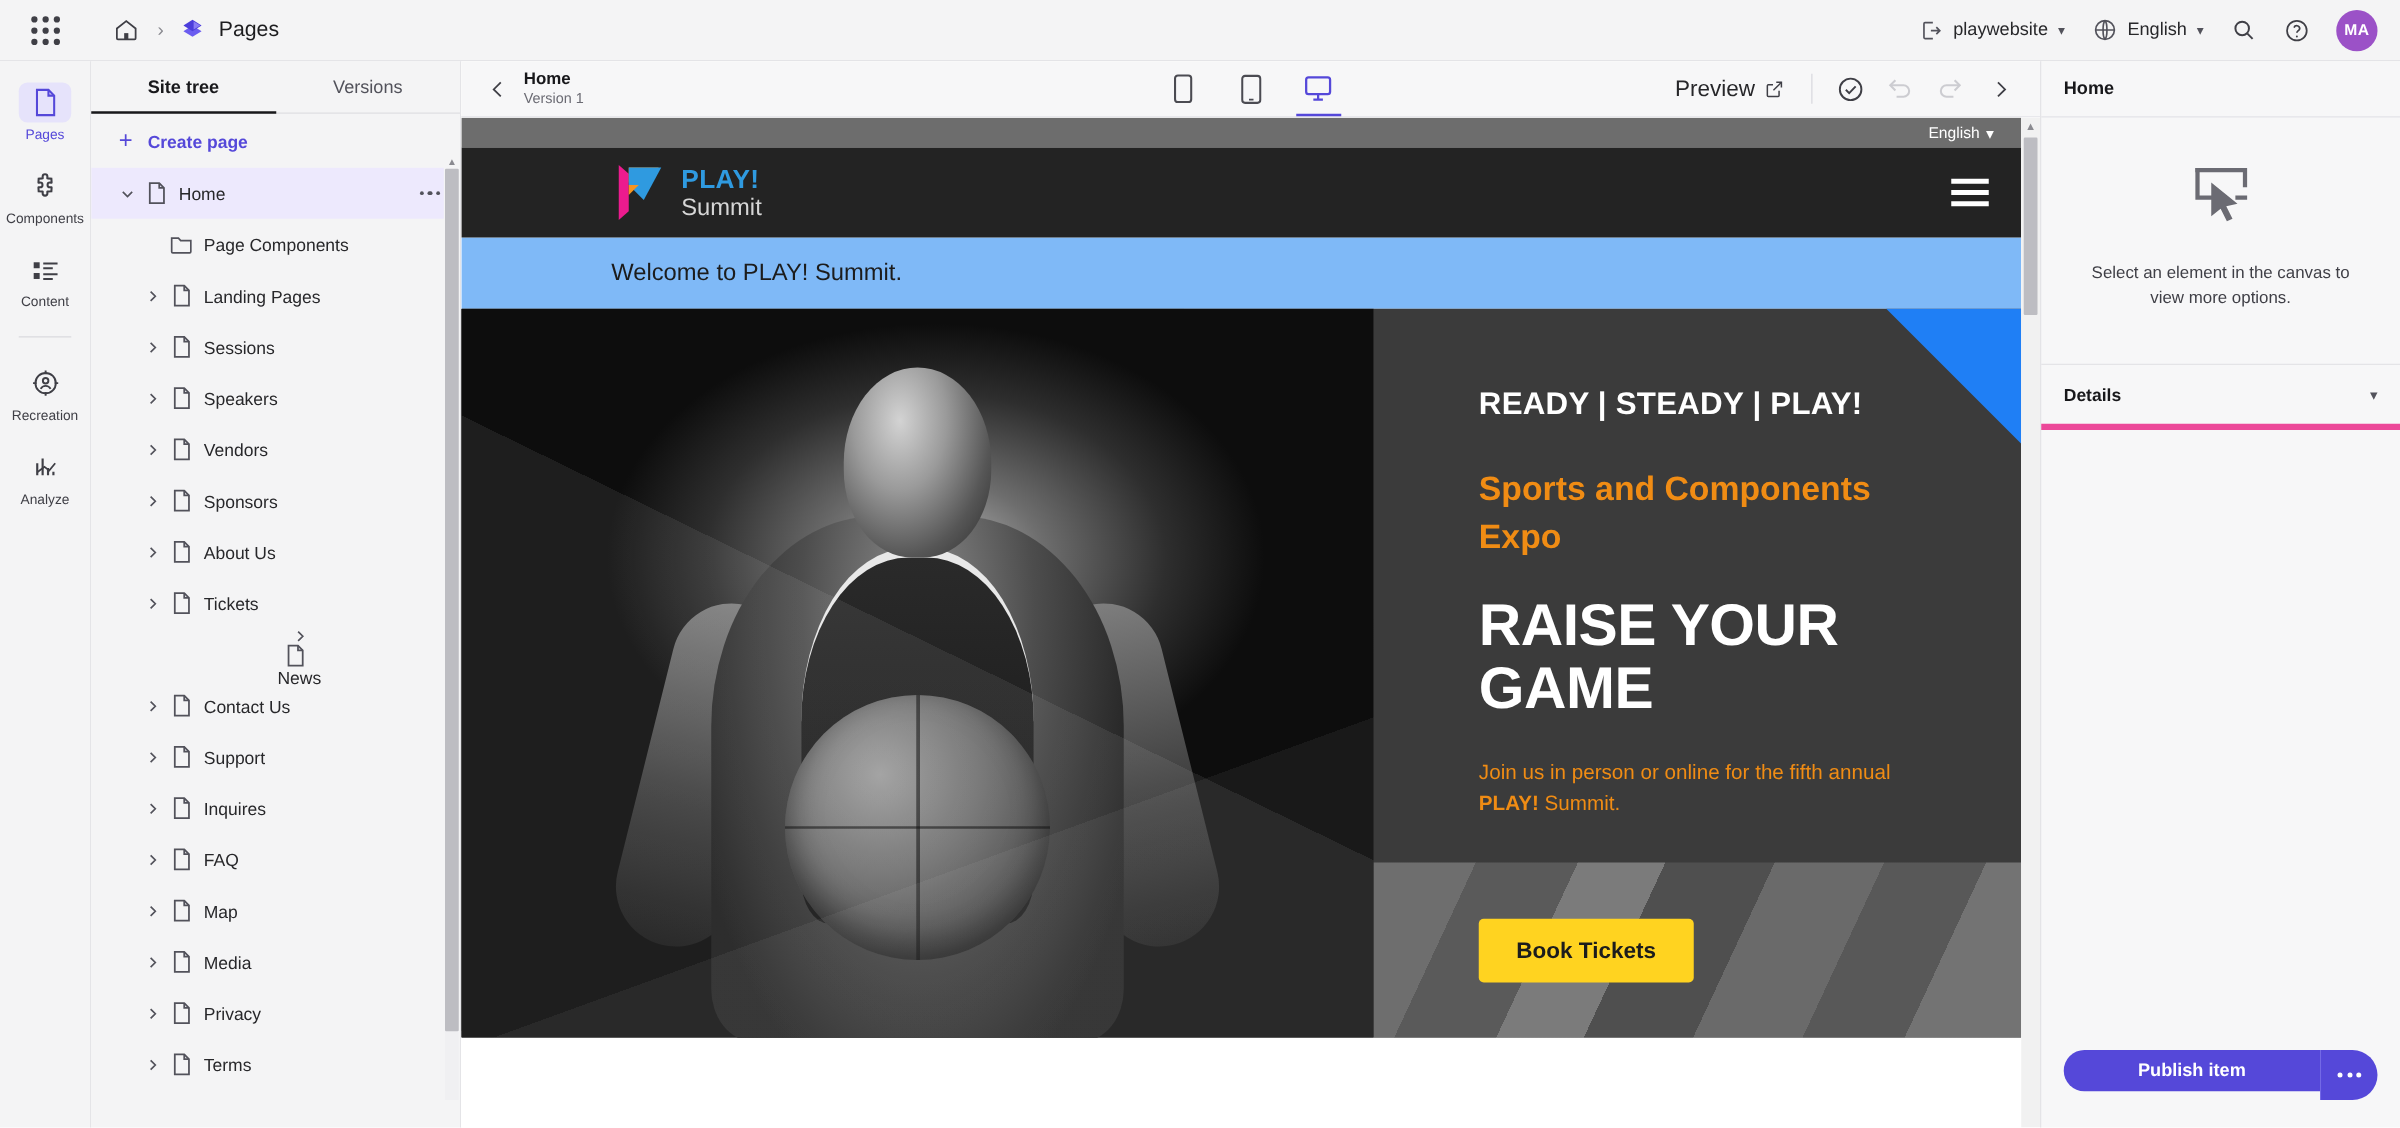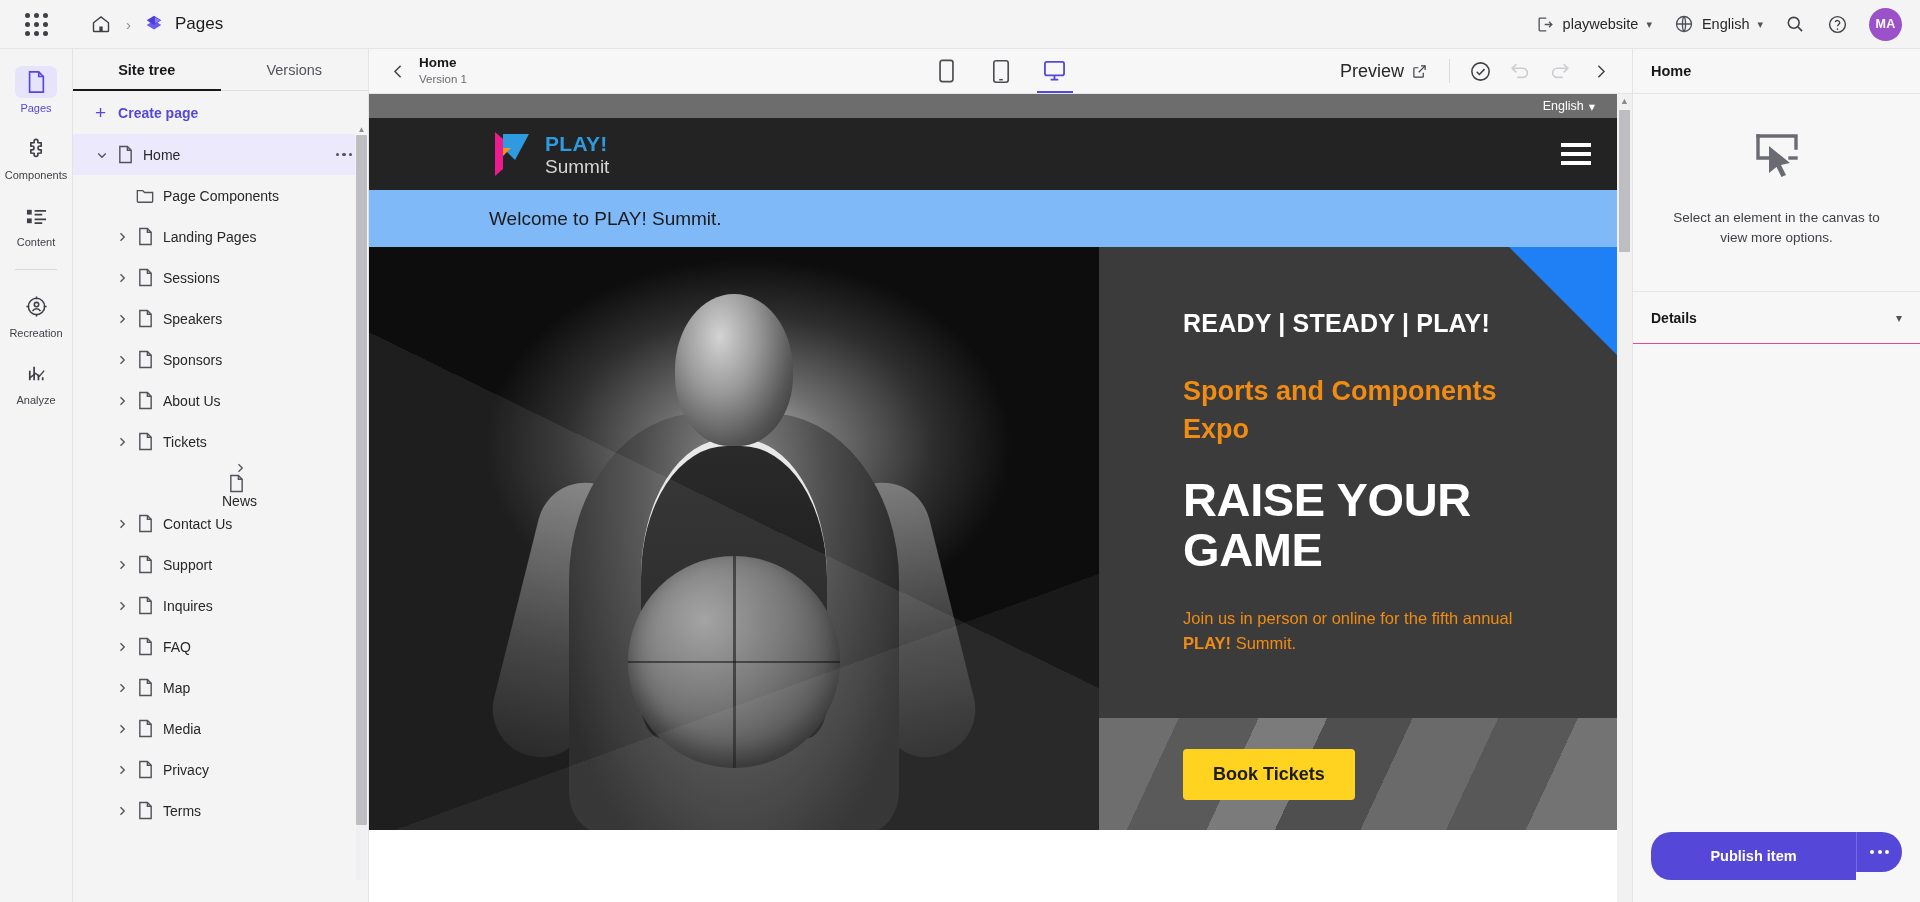--- a/index.html
+++ b/index.html
@@ -240,21 +240,21 @@
     margin-bottom: 34px;
   }
   .hr-sub { font-size: 27px; font-weight: 700; color: #f08c14; line-height: 1.42; max-width: 330px; }
   .hr-head {
     font-size: 47px; font-weight: 800; color: #ffffff; line-height: 1.08;
     margin-top: 26px; letter-spacing: -.4px;
   }
   .hr-body { margin-top: 30px; font-size: 16.5px; color: #f08c14; line-height: 1.48; max-width: 330px; }
   .hr-body b { font-weight: 800; }
   .hero-cta-band {
-    position: absolute; left: 0; right: 0; bottom: 0; height: 112px;
+    position: absolute; left: 0; right: 0; bottom: 0; height: 140px;
     background:
       linear-gradient(115deg, #6e6e6e 0 14%, #5a5a5a 14% 28%, #7b7b7b 28% 40%, #4f4f4f 40% 55%, #6a6a6a 55% 70%, #585858 70% 84%, #737373 84% 100%);
     display: flex; align-items: center; padding-left: 84px;
   }
   .book-btn {
     background: #ffd320; color: #1c1c1c; font-size: 18px; font-weight: 700;
     padding: 15px 30px; border: none; border-radius: 4px; cursor: pointer;
     font-family: "Liberation Sans", sans-serif;
   }
 
@@ -279,29 +279,29 @@
   .rp-empty {
     padding: 38px 34px 44px; display: flex; flex-direction: column;
     align-items: center; border-bottom: 1px solid #e4e4e7;
   }
   .rp-empty-text {
     margin-top: 28px; text-align: center; font-size: 13.5px;
     color: #3f3f46; line-height: 1.45;
   }
   .rp-section {
     height: 52px; display: flex; align-items: center; padding: 0 18px;
-    border-bottom: 1px solid #ec4899; cursor: pointer; text-align: center;
+    border-bottom: 5px solid #ec4899; cursor: pointer; text-align: center;
   }
   .rp-section-label { font-size: 14px; font-weight: 700; color: #18181b; }
   .rp-section .chev { margin-left: auto; color: #52525b; font-size: 12px; }
   .rp-footer { margin-top: auto; padding: 16px 18px 22px; }
   .publish-group { display: flex; width: 100%; }
   .publish-btn {
     flex: 1; background: #5548d9; color: #fff; border: none;
-    border-radius: 20px 0 0 20px; height: 48px; font-size: 14.5px; font-weight: 700;
+    border-radius: 20px 0 0 20px; height: 33px; font-size: 14.5px; font-weight: 700;
     cursor: pointer; font-family: "Liberation Sans", sans-serif;
   }
   .publish-more {
     width: 46px; height: 40px; background: #5548d9; border-radius: 0 20px 20px 0;
     border-left: 1px solid #7469e6; display: flex; align-items: center; justify-content: center;
     cursor: pointer; gap: 3.5px;
   }
   .publish-more i { width: 4px; height: 4px; border-radius: 50%; background: #fff; display: block; }
 </style>
 </head>
@@ -509,20 +509,34 @@
           <svg width="12" height="12" viewBox="0 0 16 16" fill="none" stroke="#52525b" stroke-width="1.8">
             <path d="M6 3l5 5-5 5"></path>
           </svg>
         </span>
         <span class="tree-icon">
           <svg width="17" height="19" viewBox="0 0 18 20" fill="none" stroke="#52525b" stroke-width="1.5">
             <path d="M3 1.5h8l4 4V18.5H3z"></path>
             <path d="M11 1.5v4h4"></path>
           </svg>
         </span>
+        <span class="tree-label">Vendors</span>
+      </div>
+      <div class="tree-row" style="padding-left: 38px;">
+        <span class="tw">
+          <svg width="12" height="12" viewBox="0 0 16 16" fill="none" stroke="#52525b" stroke-width="1.8">
+            <path d="M6 3l5 5-5 5"></path>
+          </svg>
+        </span>
+        <span class="tree-icon">
+          <svg width="17" height="19" viewBox="0 0 18 20" fill="none" stroke="#52525b" stroke-width="1.5">
+            <path d="M3 1.5h8l4 4V18.5H3z"></path>
+            <path d="M11 1.5v4h4"></path>
+          </svg>
+        </span>
         <span class="tree-label">Sponsors</span>
       </div>
       <div class="tree-row" style="padding-left: 38px;">
         <span class="tw">
           <svg width="12" height="12" viewBox="0 0 16 16" fill="none" stroke="#52525b" stroke-width="1.8">
             <path d="M6 3l5 5-5 5"></path>
           </svg>
         </span>
         <span class="tree-icon">
           <svg width="17" height="19" viewBox="0 0 18 20" fill="none" stroke="#52525b" stroke-width="1.5">

